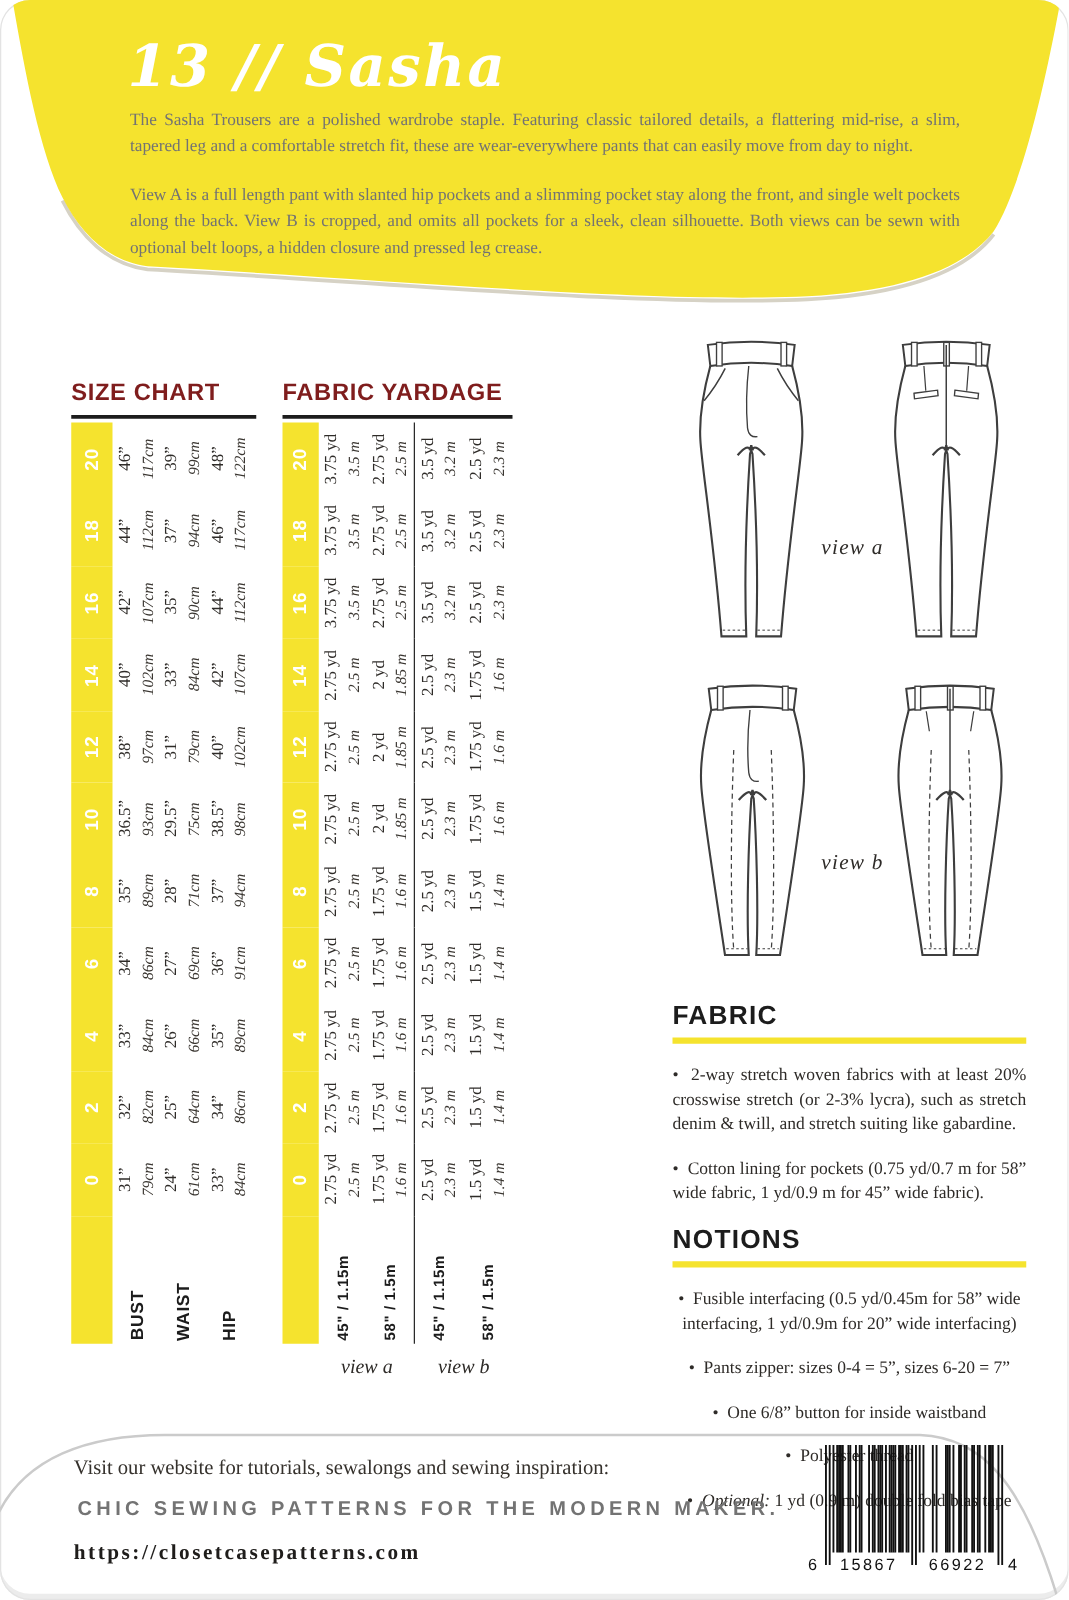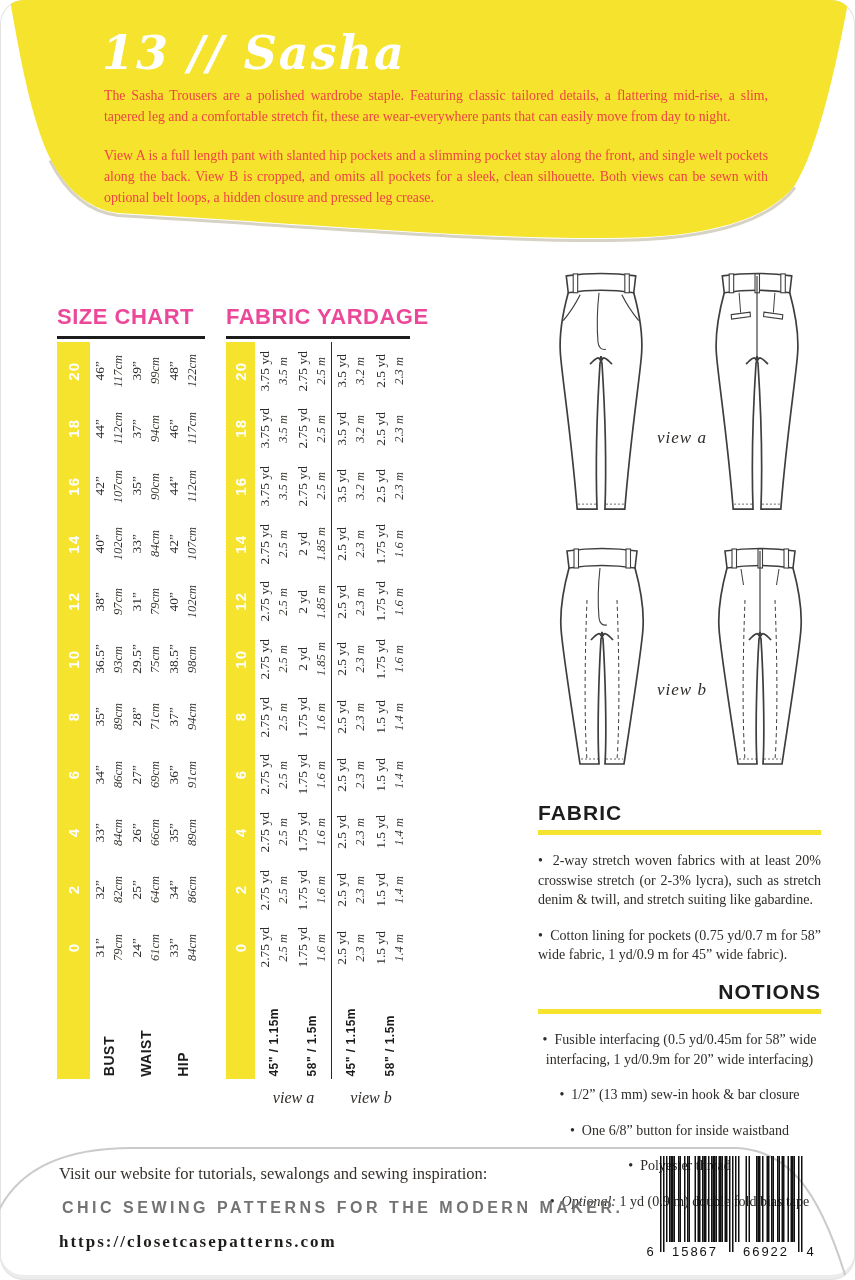--- a/index.html
+++ b/index.html
@@ -6,30 +6,30 @@
   .page{position:relative;width:855px;height:1280px;background:#fff;overflow:hidden;
         border-radius:24px;box-shadow:inset 0 0 0 1px #e3e3e3, inset 0 -5px 0 #ececec;
         font-family:"Liberation Serif",serif;color:#2e2b28;}
   svg.overlay{position:absolute;inset:0;pointer-events:none;}
 
   
   .blob{position:absolute;left:0;top:0;width:855px;height:262px;}
   .title{position:absolute;left:102px;top:26px;font-family:"DejaVu Serif",serif;
          font-style:italic;font-weight:bold;font-size:46px;color:#fff;letter-spacing:2px;}
   .lead{position:absolute;left:104px;width:664px;font-size:13.8px;line-height:1.52;
-        text-align:justify;color:#ef4444;}
+        text-align:justify;color:#737373;}
   .lead.p1{top:86px;}
   .lead.p2{top:146px;}
 
   
   .tblock{position:absolute;top:304px;}
   .sc-block{left:57px;width:148px;}
   .yd-block{left:226px;width:184px;}
-  .theading{font-family:"Liberation Sans",sans-serif;font-weight:bold;font-size:22px;
-            letter-spacing:.5px;color:#ec4899;white-space:nowrap;}
+  .theading{font-family:"Liberation Sans",sans-serif;font-weight:bold;font-size:19px;
+            letter-spacing:.5px;color:#7f1d1d;white-space:nowrap;}
   .tbar{height:3px;background:#1c1c1c;margin-top:6px;}
   .rows{margin-top:3px;}
   .r{display:grid;height:57.7px;}
   .sc-block .r{grid-template-columns:33px 37px 37px 38px;}
   .yd-block .r{grid-template-columns:29px 38px 38px 39px 39px;}
   .cell{display:flex;justify-content:center;align-items:center;gap:3px;min-width:0;}
   .szc{background:#F5E32E;}
   .yd-block .r > .cell:nth-child(4){border-left:1.5px solid #2a2a2a;}
   .vt{display:inline-block;writing-mode:vertical-rl;transform:rotate(180deg);white-space:nowrap;}
   .num{font-family:"Liberation Sans",sans-serif;font-weight:bold;font-size:15px;
@@ -57,21 +57,21 @@
   #vlb{left:632px;top:680px;}
 
   
   .rightcol{position:absolute;left:538px;top:786px;width:283px;}
   .shead{font-family:"Liberation Sans",sans-serif;font-weight:bold;font-size:21px;
          letter-spacing:1px;color:#1c1c1c;margin-top:15px;}
   .ybar{height:5px;background:#F5E32E;margin:5px 0 10px;}
   .bullets p{margin:16px 0 7px;font-size:14px;line-height:1.4;text-align:justify;}
   .bullets p::before{content:"•\00a0\00a0";}
   .bullets.notions p{text-align:center;margin-bottom:8px;}
-  .notions-gap{text-align:right;}
+  .notions-gap{}
 
   
   .tagline{position:absolute;left:62px;top:1158px;font-family:"Liberation Sans",sans-serif;
            font-weight:bold;font-size:16px;letter-spacing:3.5px;color:#737373;margin-top:41px;}
   .visit{position:absolute;left:59px;top:1164px;font-size:16.5px;color:#35312c;}
   .url{position:absolute;left:59px;top:1212px;font-weight:bold;font-size:17px;
        letter-spacing:2px;color:#1f1d1b;margin-top:20px;}
   .copyright{position:absolute;left:59px;top:1244px;font-size:15.5px;color:#35312c;}
   .barcode{position:absolute;left:646px;top:1156px;width:172px;height:106px;}
 </style>
@@ -630,22 +630,22 @@
         <p><i></i><span>2-way stretch woven fabrics with at least 20% crosswise stretch (or 2-3% lycra), such as stretch denim &amp; twill, and stretch suiting like gabardine.</span></p>
 
         <p><i></i><span>Cotton lining for pockets (0.75 yd/0.7 m for 58” wide fabric, 1 yd/0.9 m for 45” wide fabric).</span></p>
       </div>
     <div class="shead notions-gap">NOTIONS</div>
     <div class="ybar"></div>
     <div class="bullets notions">
 
         <p><i></i><span>Fusible interfacing (0.5 yd/0.45m for 58” wide interfacing, 1 yd/0.9m for 20” wide interfacing)</span></p>
 
-
-        <p><i></i><span>1/2” (13 mm) sew-in hook &amp; bar closure</span></p>
+        <p><i></i><span>Pants zipper: sizes 0-4 = 5”, sizes 6-20 = 7”</span></p>
+
 
         <p><i></i><span>One 6/8” button for inside waistband</span></p>
 
         <p><i></i><span>Polyester thread</span></p>
 
         <p><i>Optional:</i><span> 1 yd (0.9 m) double fold bias tape</span></p>
       </div>
   </div>
 
   <svg class="overlay" viewBox="0 0 855 1280" xmlns="http://www.w3.org/2000/svg">

